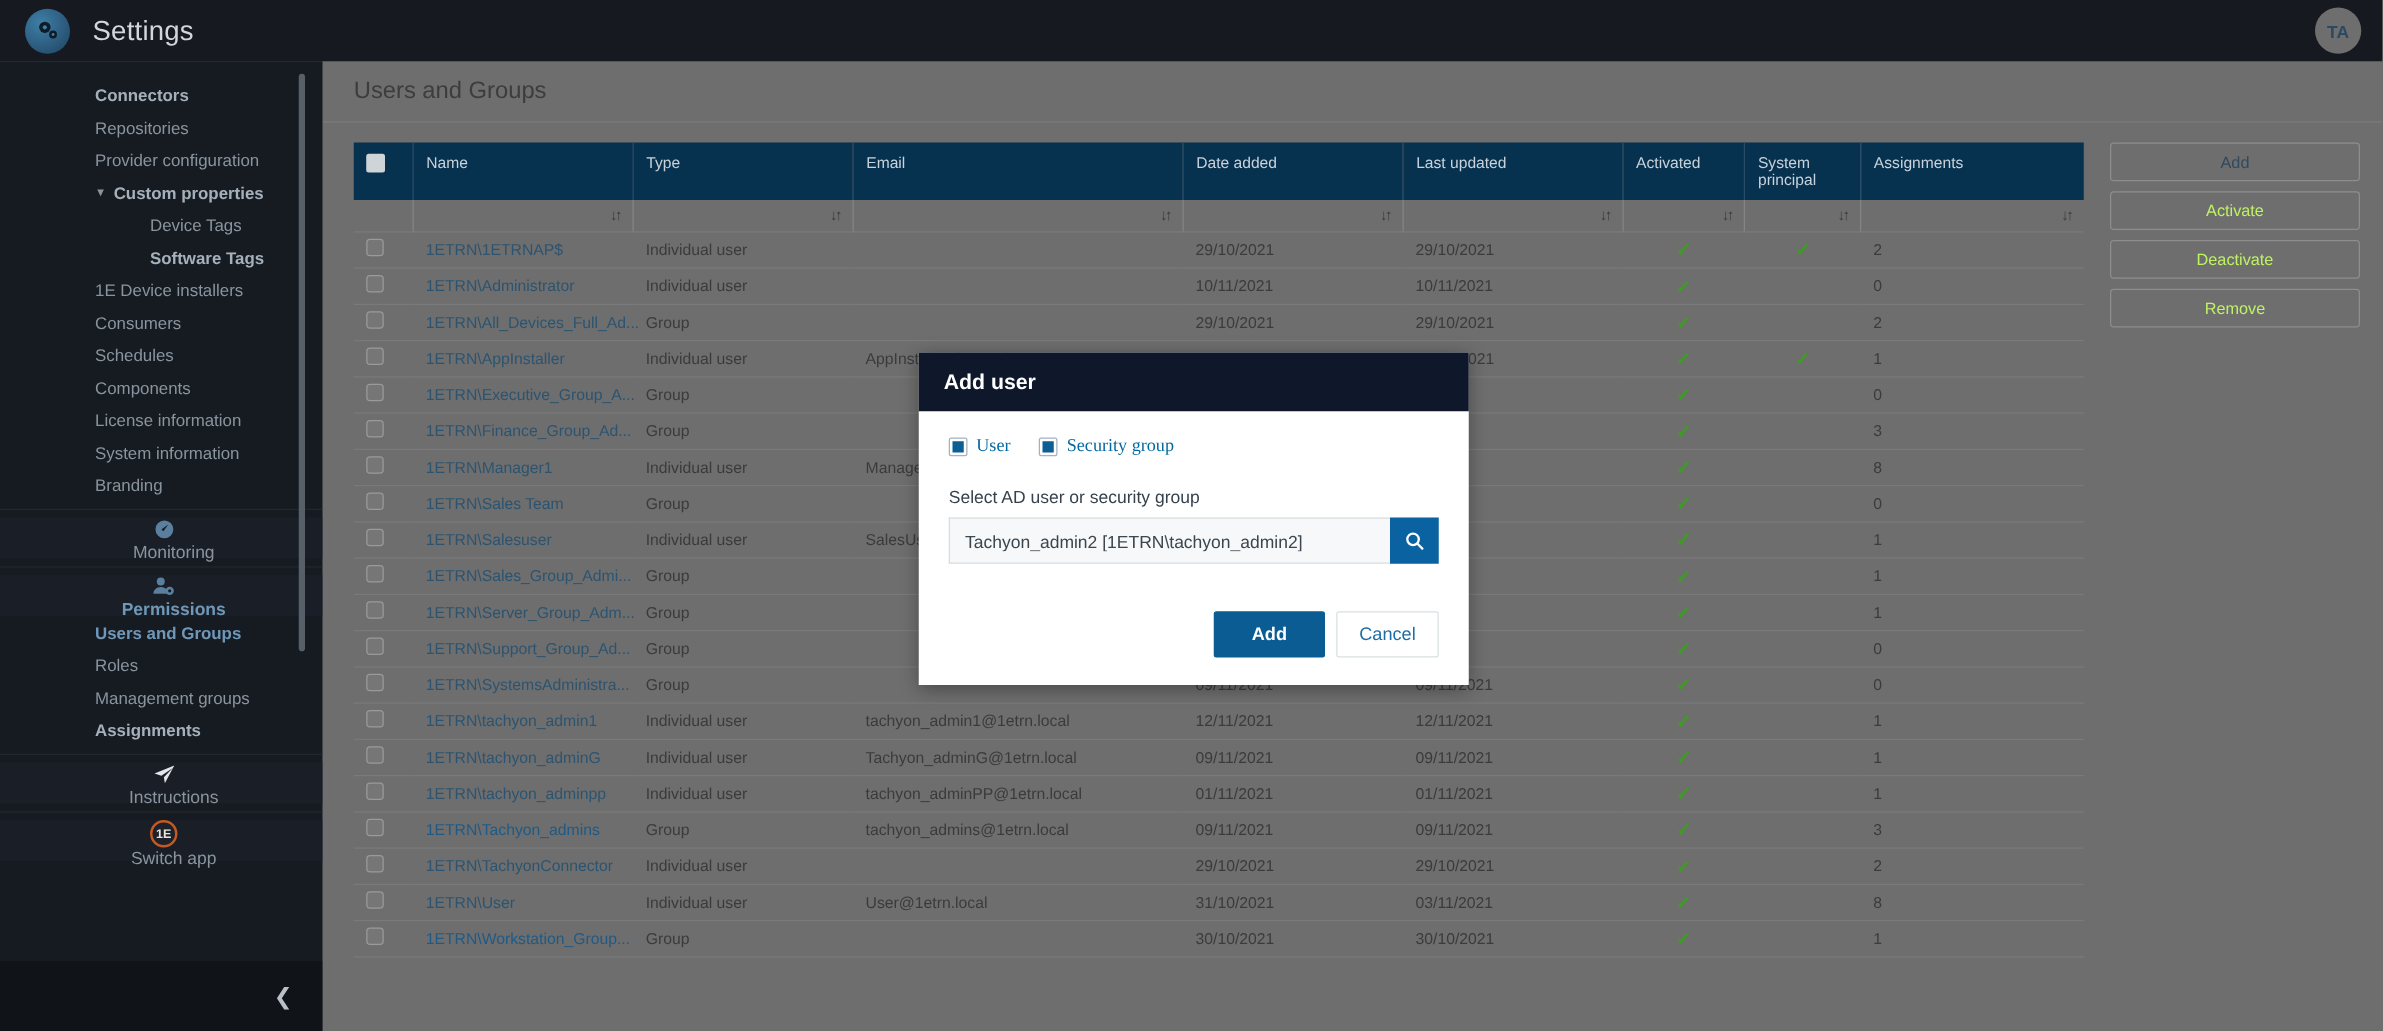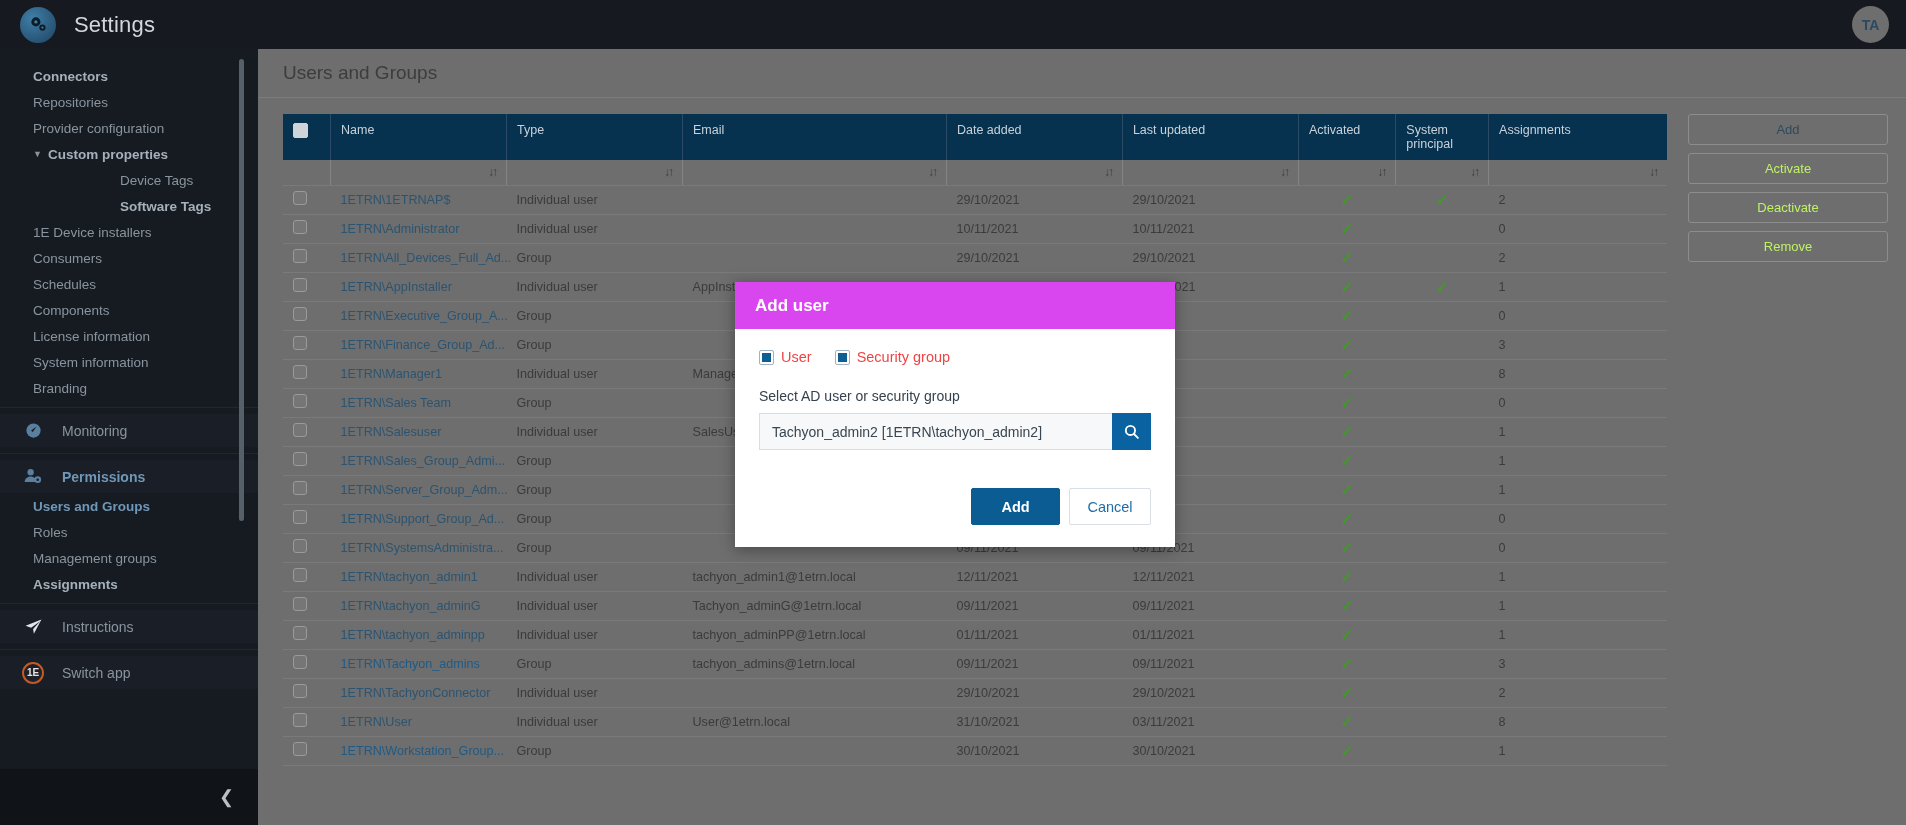--- a/index.html
+++ b/index.html
@@ -37,33 +37,33 @@
   
   .sidebar {
     position: absolute; top: 49px; left: 0; width: 258px; height: 776px;
     background: #161b22; z-index: 30; overflow: hidden;
   }
   .nav-scroll { position: absolute; top: 0; left: 0; right: 0; bottom: 90px; }
   .nav-item {
     display: flex; align-items: center; height: 26px;
     color: #8a949e; font-size: 13.5px; white-space: nowrap; cursor: pointer;
   }
-  .nav-item.lvl1 { padding-left: 33px; }
+  .nav-item.lvl1 { padding-left: 76px; }
   .nav-item.lvl2 { padding-left: 120px; }
   .nav-item.active { color: #6f97b8; font-weight: 600; }
   .nav-item.bold { font-weight: 600; color: #a6b0ba; }
   .nav-item .caret { margin-right: 6px; font-size: 9px; color: #8a949e; }
   .nav-icon {
     width: 26px; display: inline-flex; align-items: center; justify-content: center;
     margin-right: 16px; color: #5b7f9e;
   }
   .nav-sep { height: 1px; background: #22272f; margin: 6px 0; }
   .group-row {
     background: #1a1f27; height: 33px; display: flex; align-items: center;
-    padding-left: 20px; cursor: pointer;
+    padding-left: 20px; cursor: pointer; flex-direction: column;
   }
   .group-row .lbl { color: #8a949e; font-size: 14px; }
   .group-row.perm .lbl { color: #6f97b8; font-weight: 600; }
   .sb-scrollbar {
     position: absolute; top: 10px; right: 14px; width: 5px; height: 462px;
     background: #575f68; border-radius: 3px;
   }
   .sidebar-footer {
     position: absolute; left: 0; bottom: 0; width: 258px; height: 56px;
     background: #101418; display: flex; align-items: center; justify-content: flex-end;
@@ -136,33 +136,33 @@
     font-family: "Liberation Sans", sans-serif;
   }
   .act-btn.enabled { color: #2f4a5e; }
 
   
   .modal {
     position: absolute; left: 735px; top: 282px; width: 440px;
     background: #fff; z-index: 60; box-shadow: 0 3px 14px rgba(0,0,0,.35);
   }
   .modal-head {
-    background: #d946ef; height: 47px; display: flex; align-items: center;
+    background: #0f172a; height: 47px; display: flex; align-items: center;
     padding-left: 20px;
   }
   .modal-title { color: #fff; font-size: 17px; font-weight: 600; }
   .modal-body { padding: 20px 24px 22px 24px; }
   .radio-row { display: flex; align-items: center; gap: 7px; margin-bottom: 23px; }
   .rad {
     width: 15px; height: 15px; border: 1px solid #9fb3c2; border-radius: 2px;
     background: #fff; display: inline-flex; align-items: center; justify-content: center;
     cursor: pointer;
   }
   .rad i { width: 9px; height: 9px; background: #0d5e95; display: block; }
-  .rad-label { font-size: 14.5px; color: #ef4444; margin-right: 16px; }
+  .rad-label { font-size: 14.5px; color: #0369a1; margin-right: 16px; font-family: Liberation Serif, serif; }
   .field-label { font-size: 14px; color: #35424d; margin-bottom: 9px; }
   .input-row { display: flex; height: 37px; }
   .ad-input {
     flex: 1; border: 1px solid #d8dde1; border-right: none; background: #f7f8f9;
     padding: 0 12px; font-size: 14px; color: #3a4650;
     font-family: "Liberation Sans", sans-serif;
   }
   .search-btn {
     width: 39px; background: #0a62a0; color: #fff;
     display: flex; align-items: center; justify-content: center; cursor: pointer;

